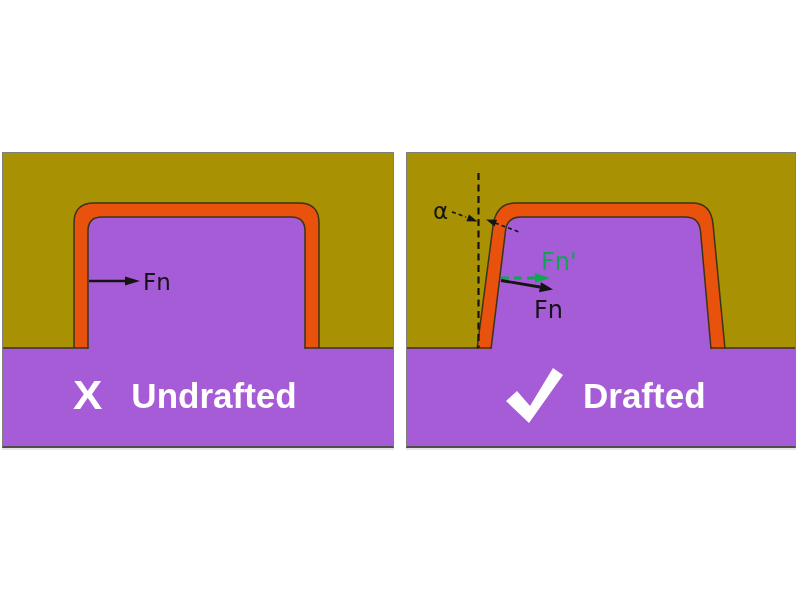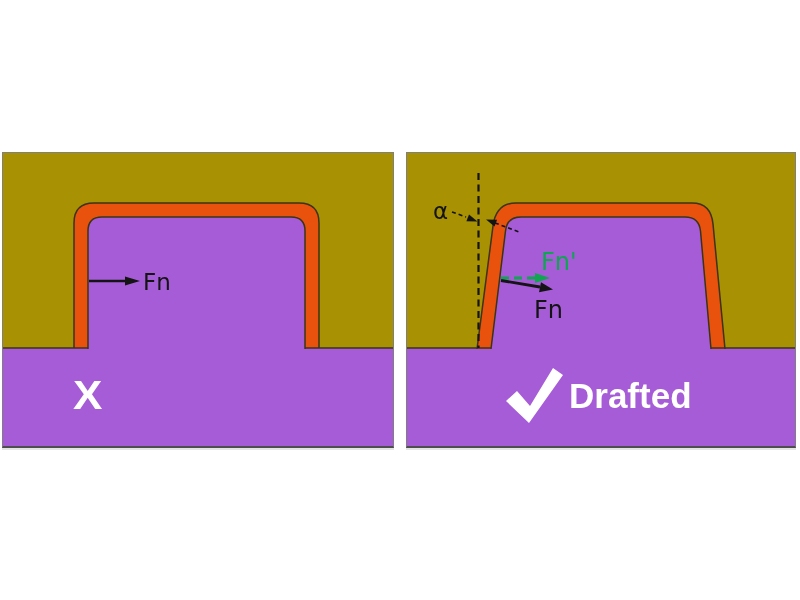--- a/index.html
+++ b/index.html
@@ -5,21 +5,21 @@
   html,body{margin:0;padding:0;background:#ffffff;}
   .page{position:relative;width:800px;height:600px;background:#ffffff;overflow:hidden;
         font-family:"Liberation Sans",sans-serif;}
   .panel{position:absolute;top:152px;height:293px;border:1px solid #7f7f7f;
          border-bottom:2px solid #4e4e4e;box-shadow:0 2px 0 rgba(0,0,0,0.10);box-sizing:content-box;}
   .panel svg{display:block;}
   #panel-undrafted{left:2px;width:390px;}
   #panel-drafted{left:406px;width:388px;}
   .caption{position:absolute;display:flex;align-items:center;color:#ffffff;}
   #panel-undrafted .caption{left:70px;top:220px;gap:29px;}
-  #panel-drafted .caption{left:96px;top:212px;gap:4px;}
+  #panel-drafted .caption{left:96px;top:212px;gap:18px;}
   .xmark{font-weight:900;font-size:44px;line-height:1;letter-spacing:0;
          font-family:"Liberation Sans",sans-serif;transform:scaleY(0.92);}
   .caption-text{font-weight:700;font-size:35px;line-height:1;font-family:"Liberation Sans",sans-serif;}
   .svg-label{font-family:"DejaVu Sans","Liberation Sans",sans-serif;}
 </style>
 </head>
 <body>
 
 <div class="page">
 
@@ -30,20 +30,21 @@
       <path d="M 71,195 L 71,70 Q 71,50 91,50 L 296,50 Q 316,50 316,70 L 316,195" stroke-width="1.5" fill="#E9520D" stroke="#3A3418"></path>
       <path d="M 85,196 L 85,78 Q 85,64 99,64 L 288,64 Q 302,64 302,78 L 302,196" stroke-width="1.5" fill="#A65CD7" stroke="#3A3418"></path>
       <line x1="0" y1="195" x2="85" y2="195" stroke-width="1.6" stroke="#3A3418"></line>
       <line x1="302" y1="195" x2="390" y2="195" stroke-width="1.6" stroke="#3A3418"></line>
       <line x1="86" y1="128" x2="124" y2="128" stroke-width="2.6" stroke="#141414"></line>
       <polygon points="137,128 122,123.5 122,132.5" fill="#141414"></polygon>
       <text x="140" y="137" class="svg-label" style="font-size:23px" fill="#141414">Fn</text>
     </svg>
     <div class="caption">
       <span class="xmark">X</span>
+      <span class="caption-text">Undrafted</span>
     </div>
   </div>
 
   <div class="panel" id="panel-drafted">
     <svg width="388" height="293" viewBox="0 0 388 293">
       <rect x="0" y="0" width="388" height="293" fill="#A89103"></rect>
       <rect x="0" y="195" width="388" height="98" fill="#A65CD7"></rect>
       <path d="M 70,196 L 86,73 Q 89,50 109,50 L 285,50 Q 304,50 306,71 L 318,196" stroke-width="1.5" fill="#E9520D" stroke="#3A3418"></path>
       <path d="M 84,196 L 98.5,78 Q 100,64 114,64 L 278,64 Q 292,64 293.5,78 L 304,196" stroke-width="1.5" fill="#A65CD7" stroke="#3A3418"></path>
       <line x1="0" y1="195" x2="84" y2="195" stroke-width="1.6" stroke="#3A3418"></line>

